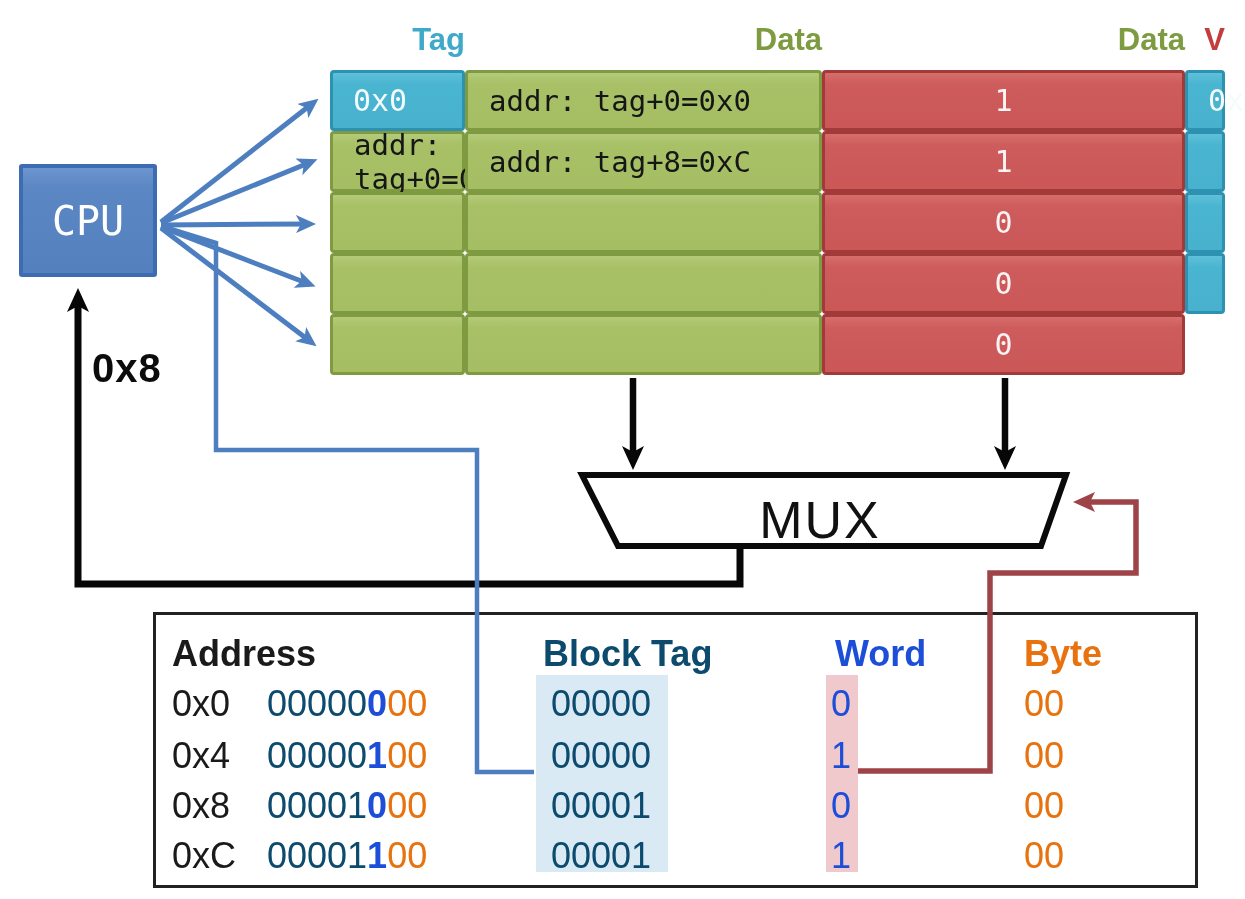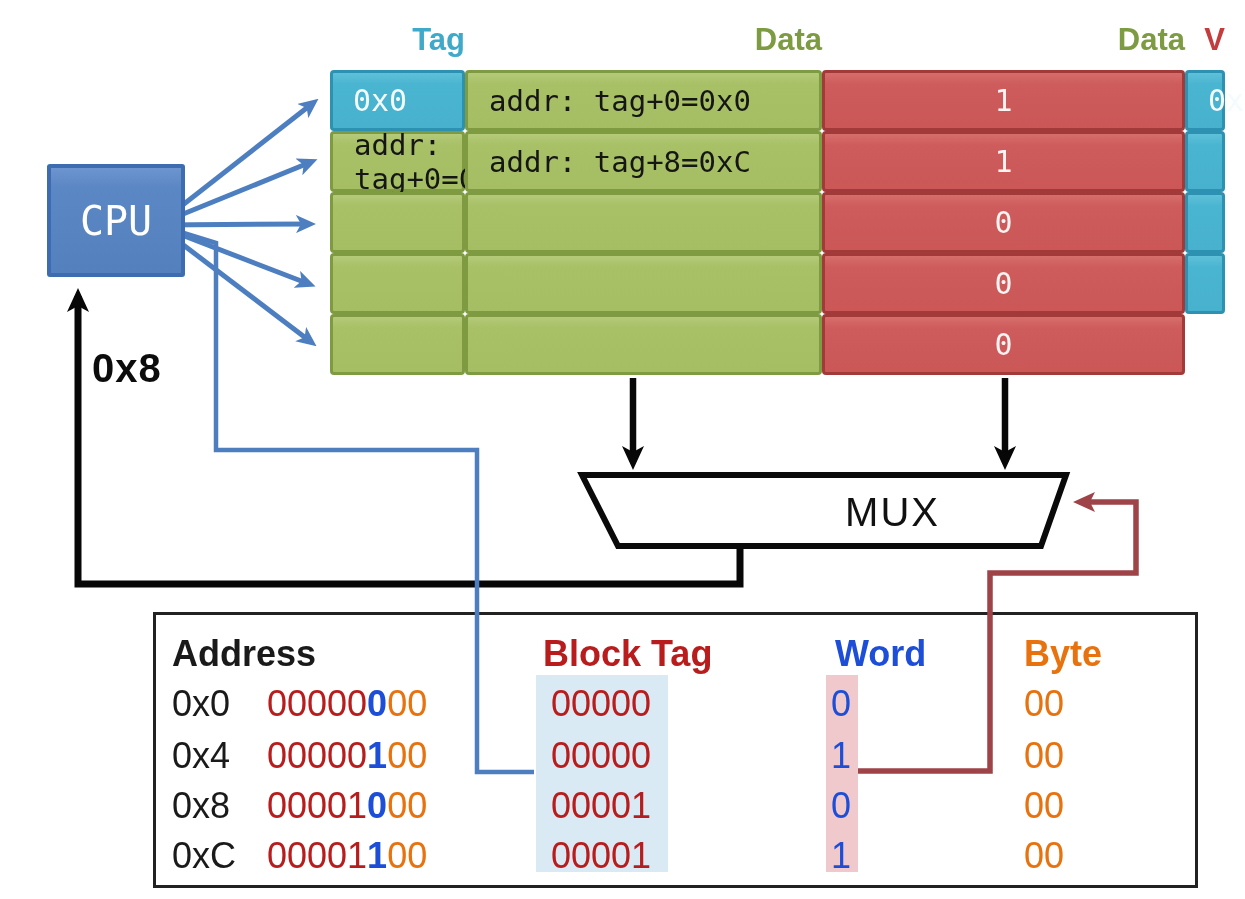--- a/index.html
+++ b/index.html
@@ -8,21 +8,21 @@
     font-family:"Liberation Sans",sans-serif;
   }
   
   #wires{position:absolute;left:0;top:0;width:1245px;height:899px;z-index:2;pointer-events:none;}
 
   
   .cpu{
     position:absolute;left:19px;top:164px;width:138px;height:113px;box-sizing:border-box;
     background:linear-gradient(180deg,#6d95cf 0%,#5b87c4 18%,#5480bd 100%);
     border:4px solid #3d6cb0;border-radius:3px;z-index:3;
-    display:flex;align-items:center;justify-content:center;margin-left:28px;
+    display:flex;align-items:center;justify-content:center;
   }
   .cpu span{color:#fff;font-family:"DejaVu Sans Mono",monospace;font-size:40px;}
   .req-label{
     position:absolute;left:92px;top:346px;z-index:3;color:#0c0c0c;
     font-size:40px;font-weight:bold;letter-spacing:1px;
   }
 
   
   .cache{
     position:absolute;left:330px;top:70px;z-index:3;
@@ -36,32 +36,32 @@
     border:3px solid #7e9b42;color:#161616;font-size:29px;padding-left:21px;}
   .cell.valid{background:linear-gradient(180deg,#d66e6c 0%,#ce5c5c 20%,#cb5757 100%);
     border:3px solid #a23a3a;color:#fdf3f3;font-size:30px;justify-content:center;padding-left:0;}
   .cache-head{position:absolute;top:22px;z-index:3;text-align:right;font-size:31px;font-weight:bold;}
   .head-tag{left:330px;width:135px;color:#3fa9c9;}
   .head-data1{left:465px;width:357px;color:#7d9b40;}
   .head-data2{left:822px;width:363px;color:#7d9b40;}
   .head-v{left:1185px;width:40px;color:#c43c3c;}
 
   
-  .mux-label{position:absolute;left:700px;top:490px;width:240px;text-align:right;z-index:3;
-    font-size:40px;color:#111;letter-spacing:2px;}
+  .mux-label{position:absolute;left:700px;top:490px;width:240px;text-align:center;z-index:3;
+    font-size:52px;color:#111;letter-spacing:2px;}
 
   
   .addr-box{position:absolute;left:153px;top:612px;width:1045px;height:276px;box-sizing:border-box;
     background:#fff;border:3px solid #222;z-index:1;}
   .hl{position:absolute;z-index:1;}
   .hl-blocktag{left:536px;top:675px;width:132px;height:197px;background:#d9eaf4;}
   .hl-word{left:826px;top:675px;width:32px;height:197px;background:#f0c9cd;}
   .abs{position:absolute;z-index:3;white-space:nowrap;line-height:40px;}
   .th{font-weight:bold;font-size:36px;}
-  .c-black{color:#1a1a1a;} .c-teal{color:#b91c1c;} .c-dred{color:#1d4ed8;} .c-orange{color:#e8720e;}
+  .c-black{color:#1a1a1a;} .c-teal{color:#0c4a6e;} .c-dred{color:#1d4ed8;} .c-orange{color:#e8720e;}
   .val{font-size:36px;}
   .bit-mid{font-weight:bold;}
 </style>
 </head>
 <body>
 
 <div id="canvas">
 
   <svg id="wires" viewBox="0 0 1245 899">
     <defs>

